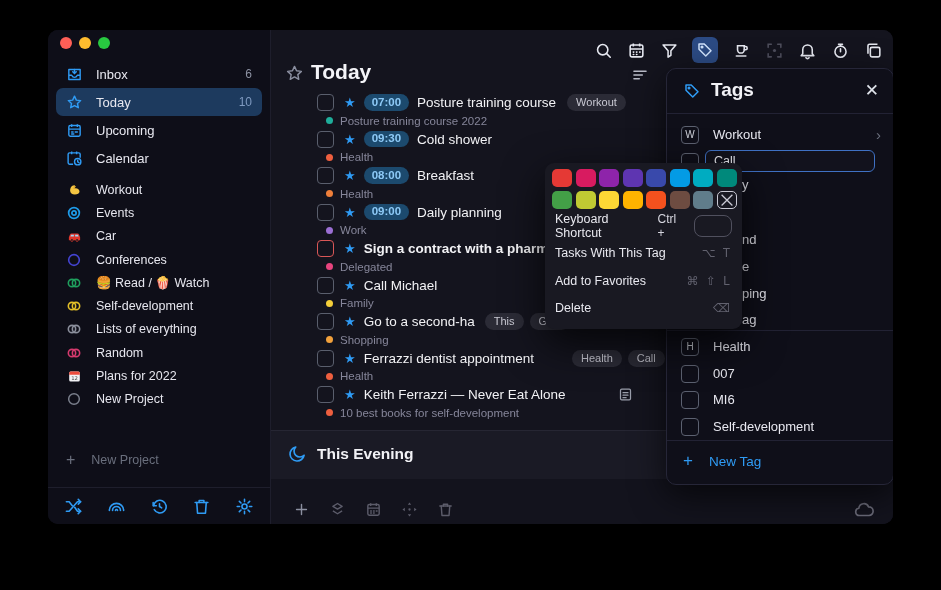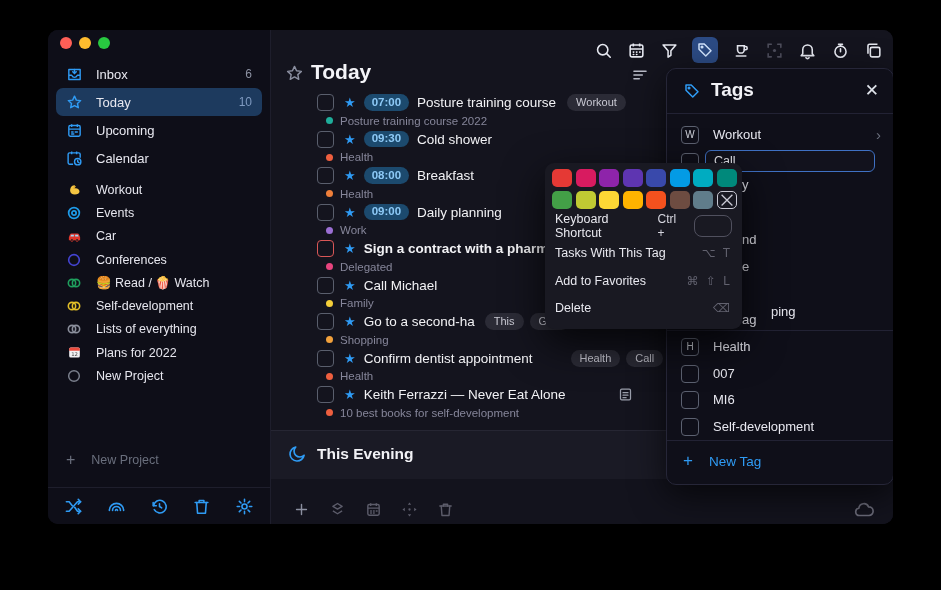--- a/index.html
+++ b/index.html
@@ -210,20 +210,29 @@
         <span class="pico">
           <svg viewBox="0 0 24 24" width="16" height="16" fill="none" stroke="#8b8f9c" stroke-width="2.4">
               <circle cx="9" cy="12" r="5.5"></circle>
               <circle cx="15" cy="12" r="5.5"></circle>
             </svg>
         </span>
         <span class="lbl">Lists of everything</span>
       </div>
       <div class="proj-row">
         <span class="pico">
+          <svg viewBox="0 0 24 24" width="16" height="16" fill="none" stroke="#d63a6e" stroke-width="2.4">
+              <circle cx="9" cy="12" r="5.5"></circle>
+              <circle cx="15" cy="12" r="5.5"></circle>
+            </svg>
+        </span>
+        <span class="lbl">Random</span>
+      </div>
+      <div class="proj-row">
+        <span class="pico">
           <svg viewBox="0 0 24 24" width="15" height="15">
               <rect x="3.5" y="4" width="17" height="16" rx="2.5" fill="#f2f2f5"></rect>
               <path d="M3.5 6.5A2.5 2.5 0 016 4h12a2.5 2.5 0 012.5 2.5V9h-17z" fill="#ec4b3d"></path>
               <text x="12" y="17.5" font-size="8.5" fill="#444" text-anchor="middle" font-family="DejaVu Sans, sans-serif">12</text>
             </svg>
         </span>
         <span class="lbl">Plans for 2022</span>
       </div>
       <div class="proj-row">
         <span class="pico">
@@ -445,21 +454,21 @@
         <div class="sub">
           <span class="dot" style="background: rgb(242, 161, 60);"></span>
           <span>Shopping</span>
         </div>
       </div>
 
       <div class="task">
         <div class="l1">
           <span class="cb"></span>
           <span class="st">★</span>
-          <span class="tt">Confirm dentist appointment</span>
+          <span class="tt">Ferrazzi dentist appointment</span>
           <span class="chip far">Health</span>
           <span class="chip">Call</span>
         </div>
         <div class="sub">
           <span class="dot" style="background: rgb(238, 95, 63);"></span>
           <span>Health</span>
         </div>
       </div>
 
       <div class="task">
@@ -551,21 +560,21 @@
     </div>
 
     <div class="tagrow" style="top:79px;">
       <span class="tcb"></span>
     </div>
     <div class="tagedit">Call</div>
 
     <span class="frag" style="top:108px;">y</span>
     <span class="frag" style="top:163px;">nd</span>
     <span class="frag" style="top:190px;">e</span>
-    <span class="frag" style="top:235px;margin-left:29px;">ping</span>
+    <span class="frag" style="top:217px;">ping</span>
     <span class="frag" style="top:243px;">ag</span>
 
     <div class="tp-div" style="top:261px;"></div>
 
     <div class="tagrow" style="top:264px;">
       <span class="tcb">H</span>
       <span class="lbl">Health</span>
     </div>
     <div class="tagrow" style="top:291px;">
       <span class="tcb"></span>

